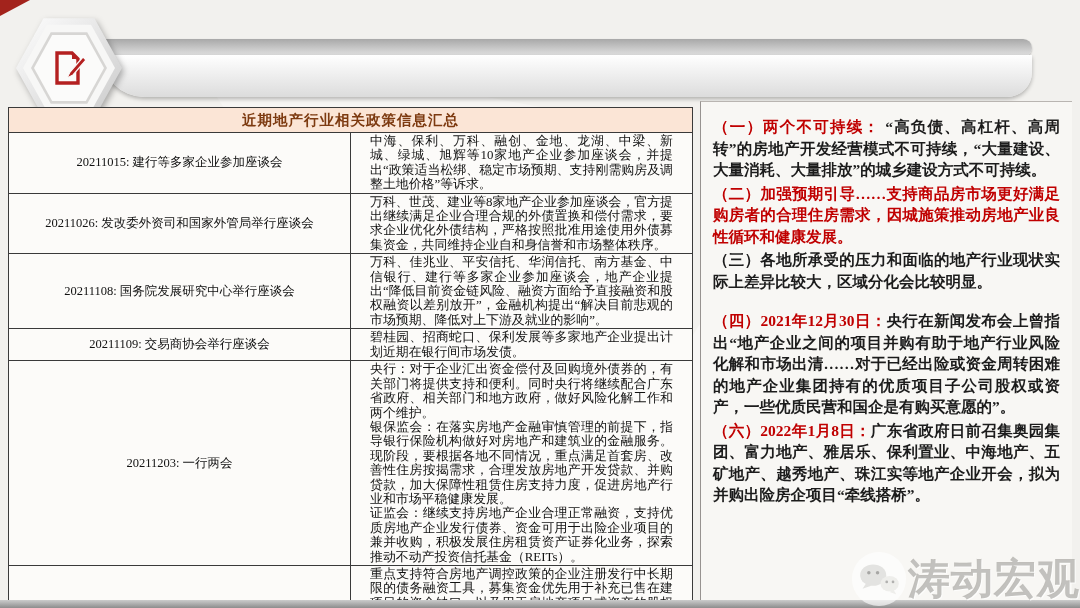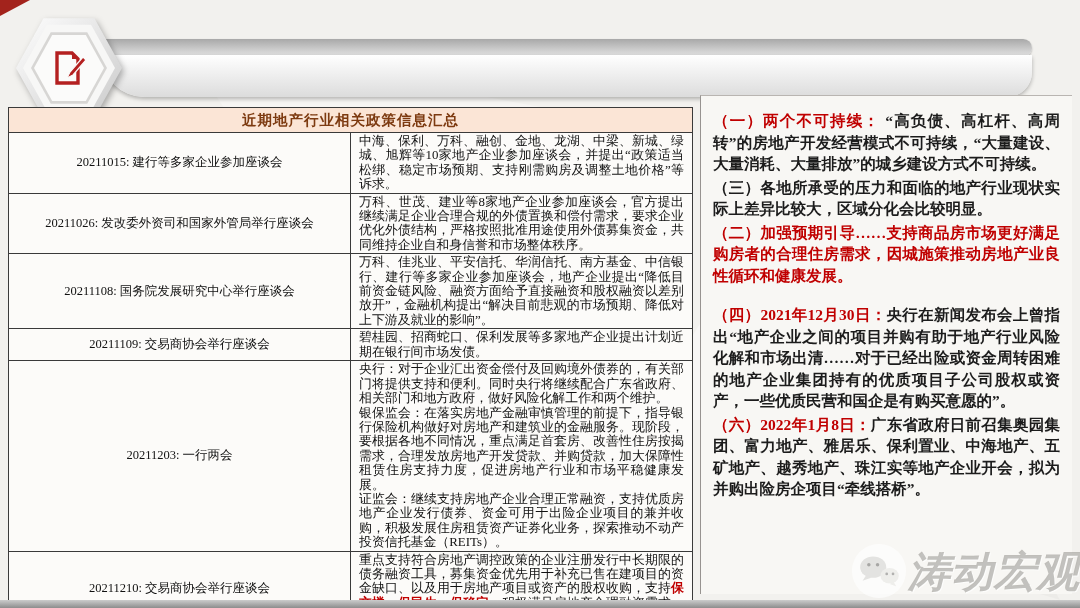--- a/index.html
+++ b/index.html
@@ -35,40 +35,40 @@
   .hex.ring{inset:15px;background:#d7d6d4;}
   .hex.inner{inset:18px;background:#fbfbfa;}
   .hex-icon{position:absolute;left:33px;top:33px;width:40px;height:40px;}
   
   .policy-table{position:absolute;left:8px;top:107px;width:685px;border-collapse:collapse;
            table-layout:fixed;background:#fcfbf9;}
   .policy-table th,.policy-table td{border:1.5px solid #3a3a3a;vertical-align:middle;}
   .table-title-cell{background:#fbe5d6;color:#7d3a10;font-size:14.5px;font-weight:bold;
            height:22px;letter-spacing:1px;}
   .date-cell{width:132px;text-align:center;font-size:12.5px;line-height:1.2;padding:1px 2px;color:#111;}
-  .content-cell{font-size:12.9px;line-height:14.4px;padding:1px 8px;text-align:justify;
+  .content-cell{font-size:12.9px;line-height:14.4px;padding:1px 19px;text-align:justify;
            white-space:pre-wrap;color:#111;}
   tbody tr:nth-child(1){height:48px} tbody tr:nth-child(2){height:54px}
   tbody tr:nth-child(3){height:58px} tbody tr:nth-child(4){height:32px}
   tbody tr:nth-child(5){height:143px} tbody tr:nth-child(6){height:64px}
   tbody tr:nth-child(7){height:70px}
   .red{color:#c00000;font-weight:bold;}
   
-  .right-panel{position:absolute;left:700px;top:95px;width:372px;height:499px;
+  .right-panel{position:absolute;left:700px;top:101px;width:372px;height:499px;
            background:#f8f7f4;border-left:1.5px solid #979390;border-top:1.5px solid #b9b5b1;
            padding:14px 12px 0 12px;box-sizing:border-box;
            font-size:15.5px;font-weight:bold;line-height:21.5px;text-align:justify;color:#1c1c1c;
            overflow:hidden;}
   .panel-para{margin:0 0 2px 0;}
   .panel-para.gap{margin-top:18px;}
   
   .bottom-bar{position:absolute;left:0;bottom:0;width:1080px;height:8px;
            background:linear-gradient(#cccccc,#8d8d8d);}
   
-  .watermark{position:absolute;right:0px;bottom:8px;display:flex;align-items:flex-end;font-style:italic;}
+  .watermark{position:absolute;right:0px;bottom:0;display:flex;align-items:center;}
   .wechat-icon{width:58px;height:58px;margin-right:0px;opacity:0.75;}
   .watermark-text{font-family:"Liberation Sans","DejaVu Sans",sans-serif;
            font-size:42px;font-weight:bold;letter-spacing:1px;
            color:rgba(146,143,139,0.55);text-shadow:1px 1px 0 rgba(255,255,255,0.75);}
 </style>
 </head>
 <body>
 
 <div class="slide">
 
@@ -124,22 +124,22 @@
         </tr>
         <tr>
           <td class="date-cell">20211210: 交易商协会举行座谈会</td>
           <td class="content-cell"><span>重点支持符合房地产调控政策的企业注册发行中长期限的债务融资工具，募集资金优先用于补充已售在建项目的资金缺口、以及用于房地产项目或资产的股权收购，支持</span><span class="red">保交楼、保民生、保稳定</span><span>，积极满足房地产合理融资需求，促进房地产业健康发展和良性循环。</span></td>
         </tr>
       </tbody>
   </table>
 
   <div class="right-panel">
       <p class="panel-para"><span class="red">（一）两个不可持续： </span><span>“高负债、高杠杆、高周转”的房地产开发经营模式不可持续，“大量建设、大量消耗、大量排放”的城乡建设方式不可持续。</span></p>
+      <p class="panel-para"><span class="red">（二）加强预期引导……支持商品房市场更好满足购房者的合理住房需求，因城施策推动房地产业良性循环和健康发展。</span></p>
       <p class="panel-para"><span>（三）各地所承受的压力和面临的地产行业现状实际上差异比较大，区域分化会比较明显。</span></p>
-      <p class="panel-para"><span class="red">（二）加强预期引导……支持商品房市场更好满足购房者的合理住房需求，因城施策推动房地产业良性循环和健康发展。</span></p>
       <p class="panel-para gap"><span class="red">（四）2021年12月30日：</span><span>央行在新闻发布会上曾指出“地产企业之间的项目并购有助于地产行业风险化解和市场出清……对于已经出险或资金周转困难的地产企业集团持有的优质项目子公司股权或资产，一些优质民营和国企是有购买意愿的”。</span></p>
       <p class="panel-para"><span class="red">（六）2022年1月8日：</span><span>广东省政府日前召集奥园集团、富力地产、雅居乐、保利置业、中海地产、五矿地产、越秀地产、珠江实等地产企业开会，拟为并购出险房企项目“牵线搭桥”。</span></p>
     </div>
 
   <div class="bottom-bar"></div>
 
   <div class="watermark">
     <svg class="wechat-icon" viewBox="0 0 60 60">
       <circle cx="30" cy="30" r="28" fill="#ffffff" opacity="0.85"></circle>
       <ellipse cx="24" cy="26" rx="13.5" ry="11" fill="#dddddb"></ellipse>

